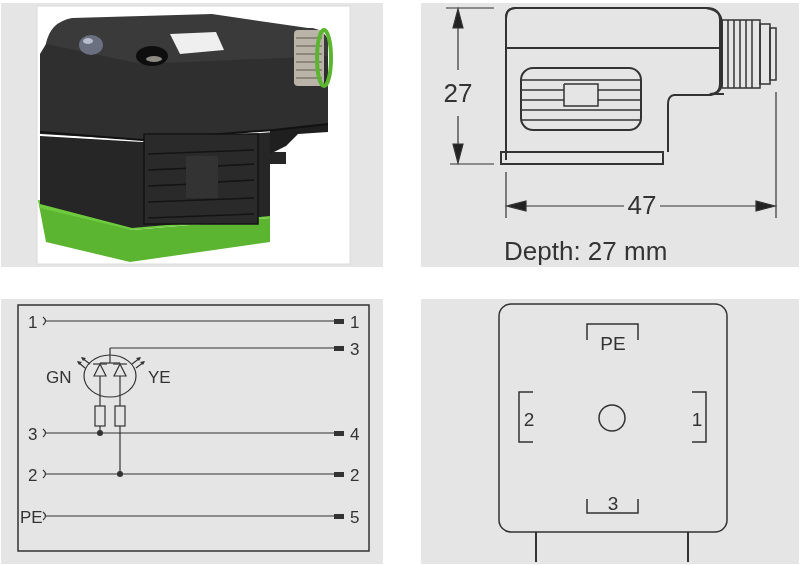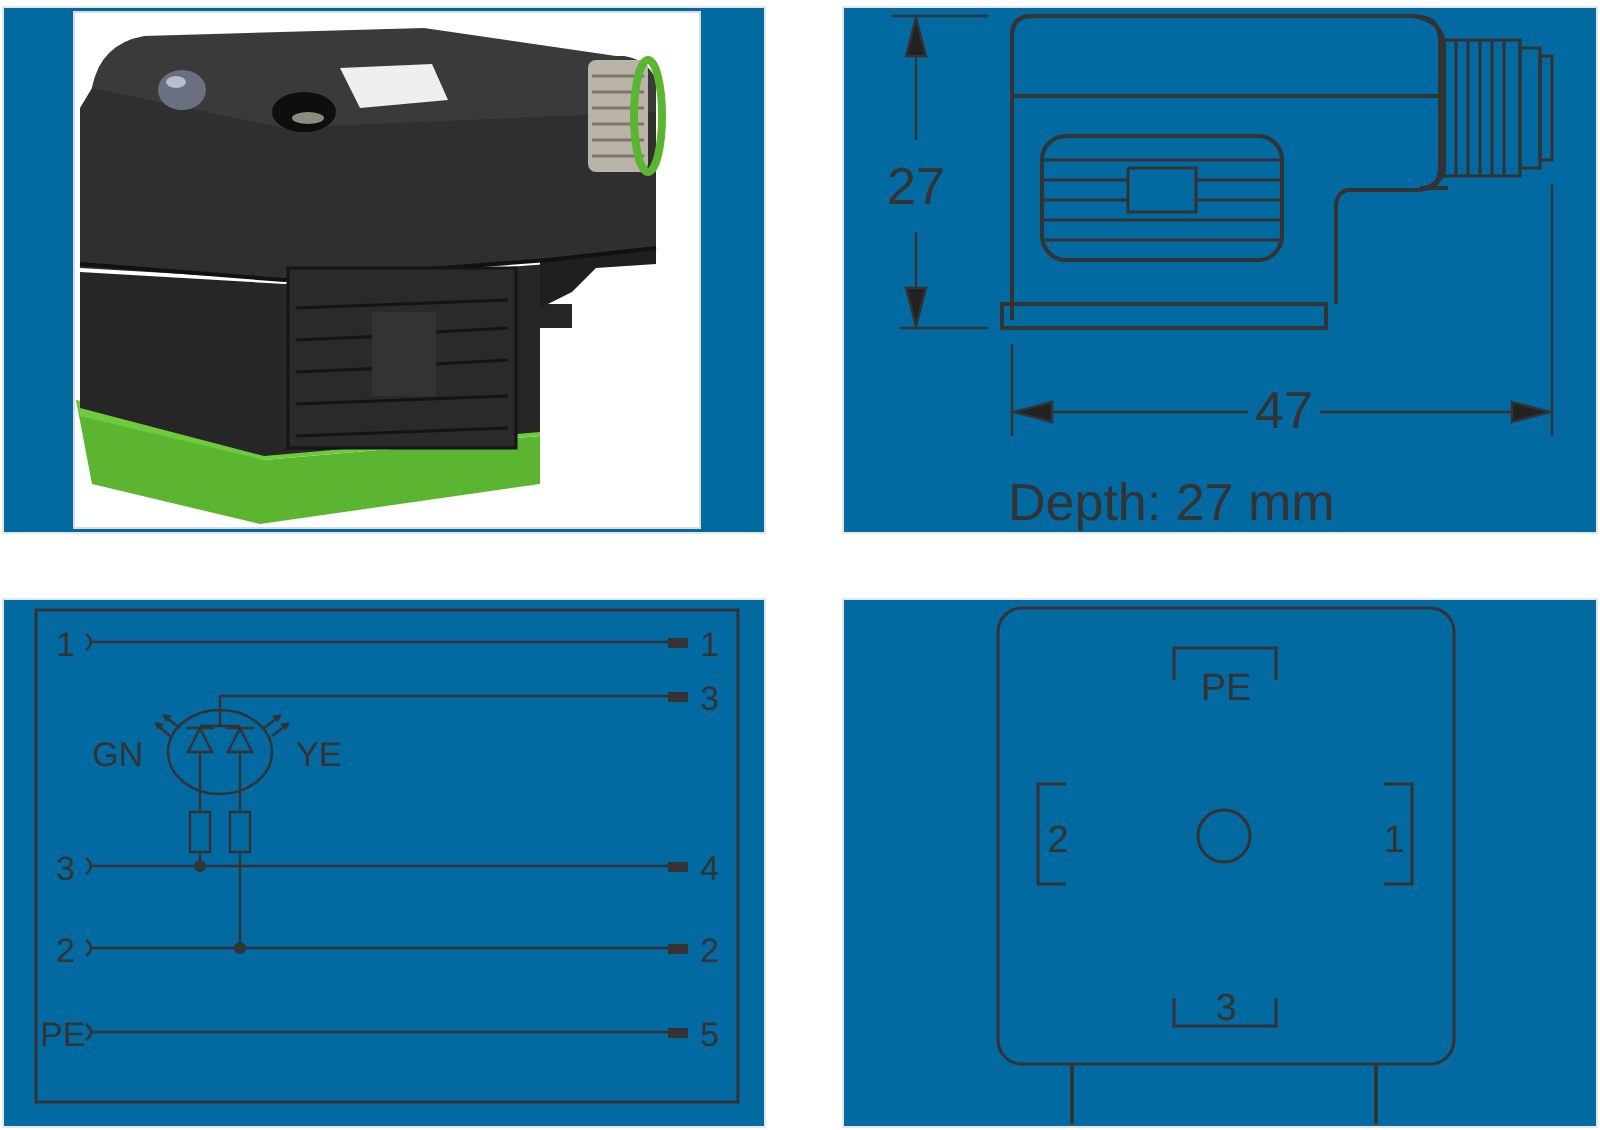--- a/index.html
+++ b/index.html
@@ -1,18 +1,18 @@
 <!DOCTYPE html>
 <html><head>
 <meta charset="utf-8">
 <style>
   html, body { margin:0; padding:0; background:#ffffff; }
   body { width:800px; height:565px; position:relative; overflow:hidden;
          font-family:"Liberation Sans", sans-serif; }
-  .panel { position:absolute; border:1px solid #e6e6e6; background:#0369a1; box-sizing:border-box; }
+  .panel { position:absolute; border:1px solid #e6e6e6; background:#e5e5e5; box-sizing:border-box; }
   #p-photo   { left:1px;   top:3px;   width:382px; height:264px; }
   #p-dim     { left:421px; top:3px;   width:378px; height:264px; }
   #p-wiring  { left:1px;   top:299px; width:382px; height:265px; }
   #p-pinout  { left:421px; top:299px; width:378px; height:265px; }
   svg { position:absolute; left:0; top:0; }
   .lbl { font-family:"Liberation Sans", sans-serif; fill:#333; }
 </style>
 </head>
 <body>
 

